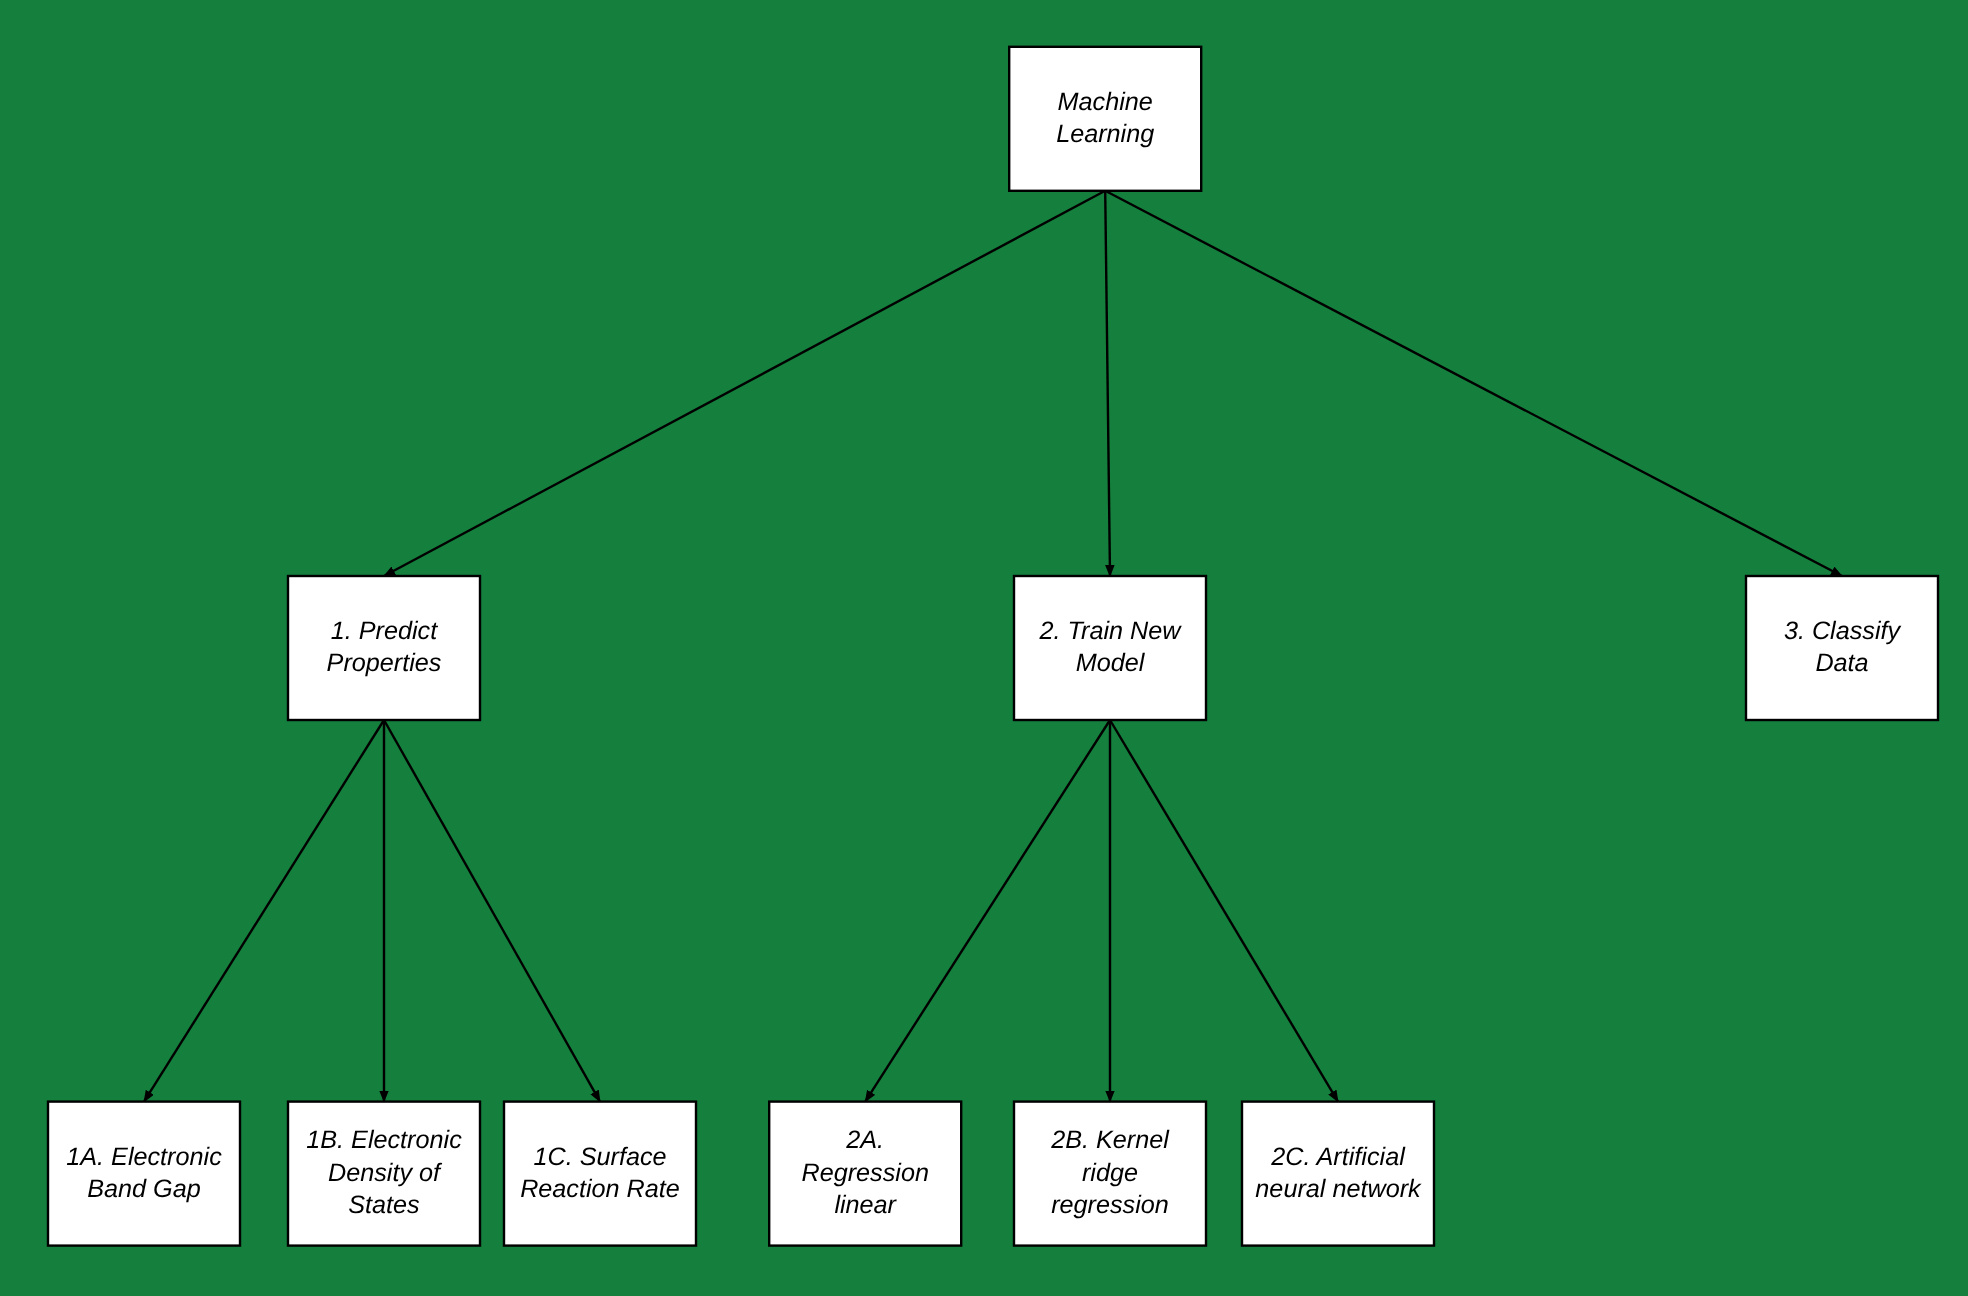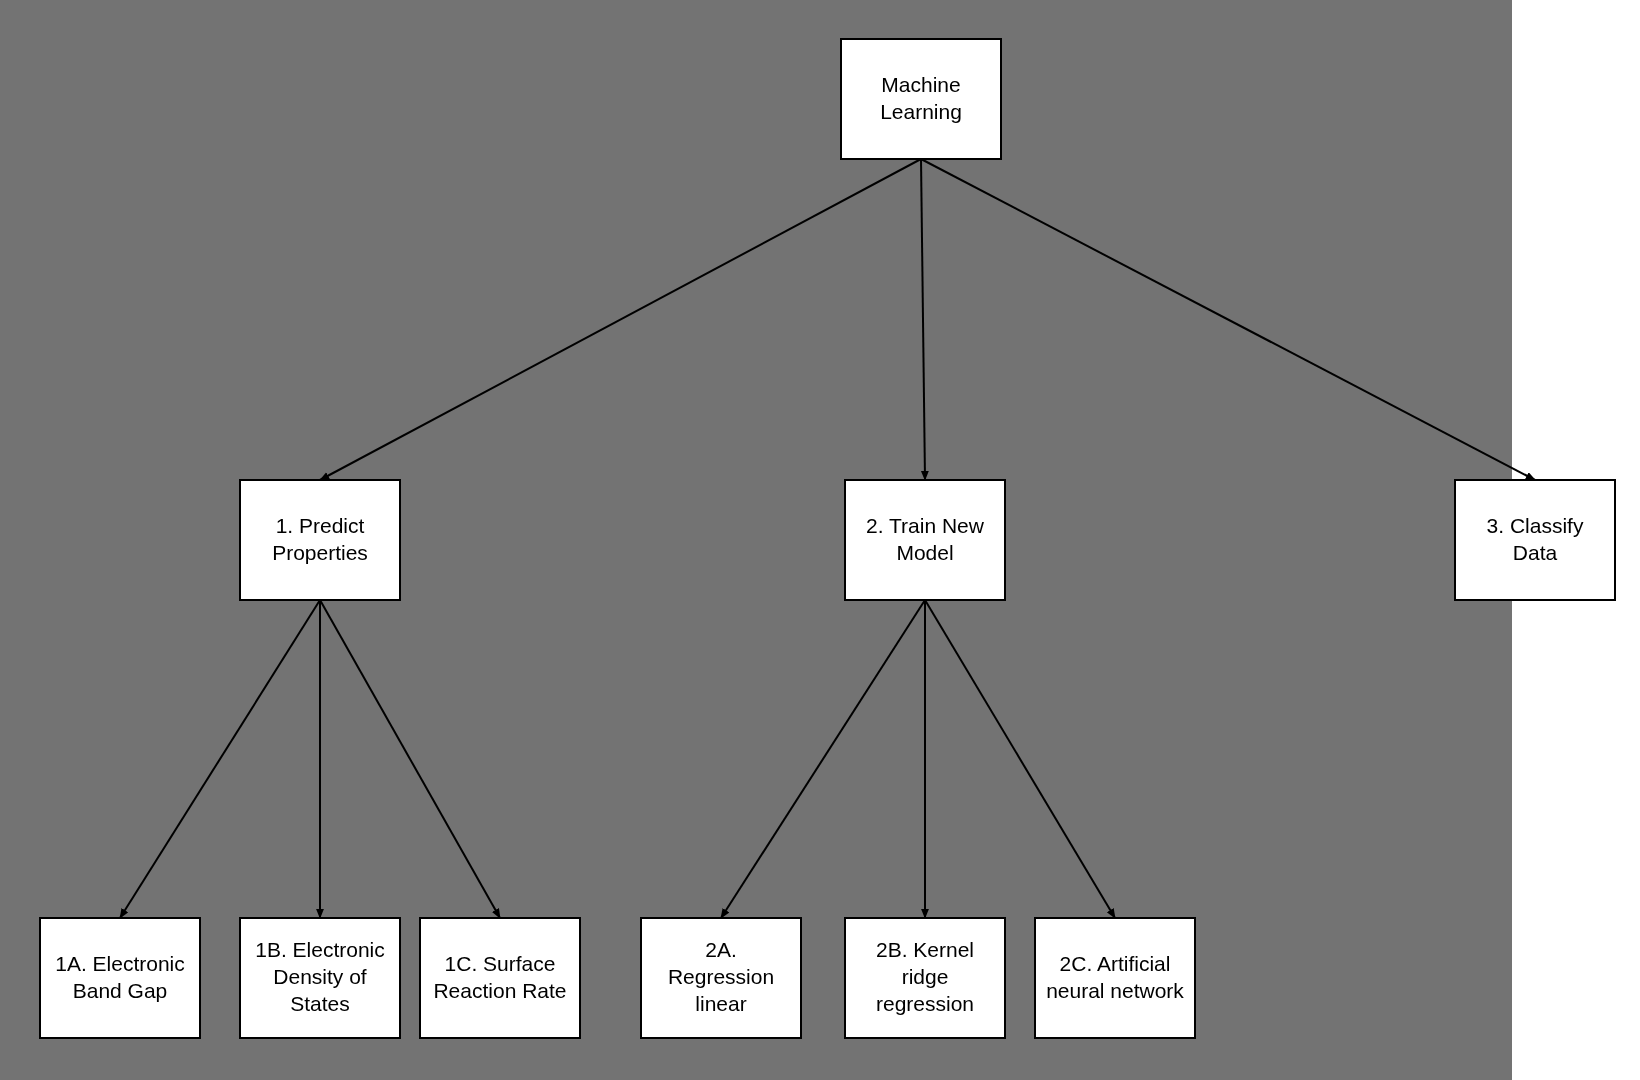--- a/index.html
+++ b/index.html
@@ -9,23 +9,24 @@
     background: #ffffff;
   }
   body {
     width: 1640px;
     height: 1080px;
     overflow: hidden;
     font-family: "Liberation Sans", sans-serif;
   }
   #diagram-root {
     position: relative;
-    width: 1512px;
+    width: 1640px;
     height: 1080px;
-    background: #737373;
+    background: #15803d;
+    font-style: italic;
   }
   svg#diagram-canvas {
     position: absolute;
     top: 0;
     left: 0;
     width: 1640px;
     height: 1080px;
     display: block;
   }
   .node-rect {

